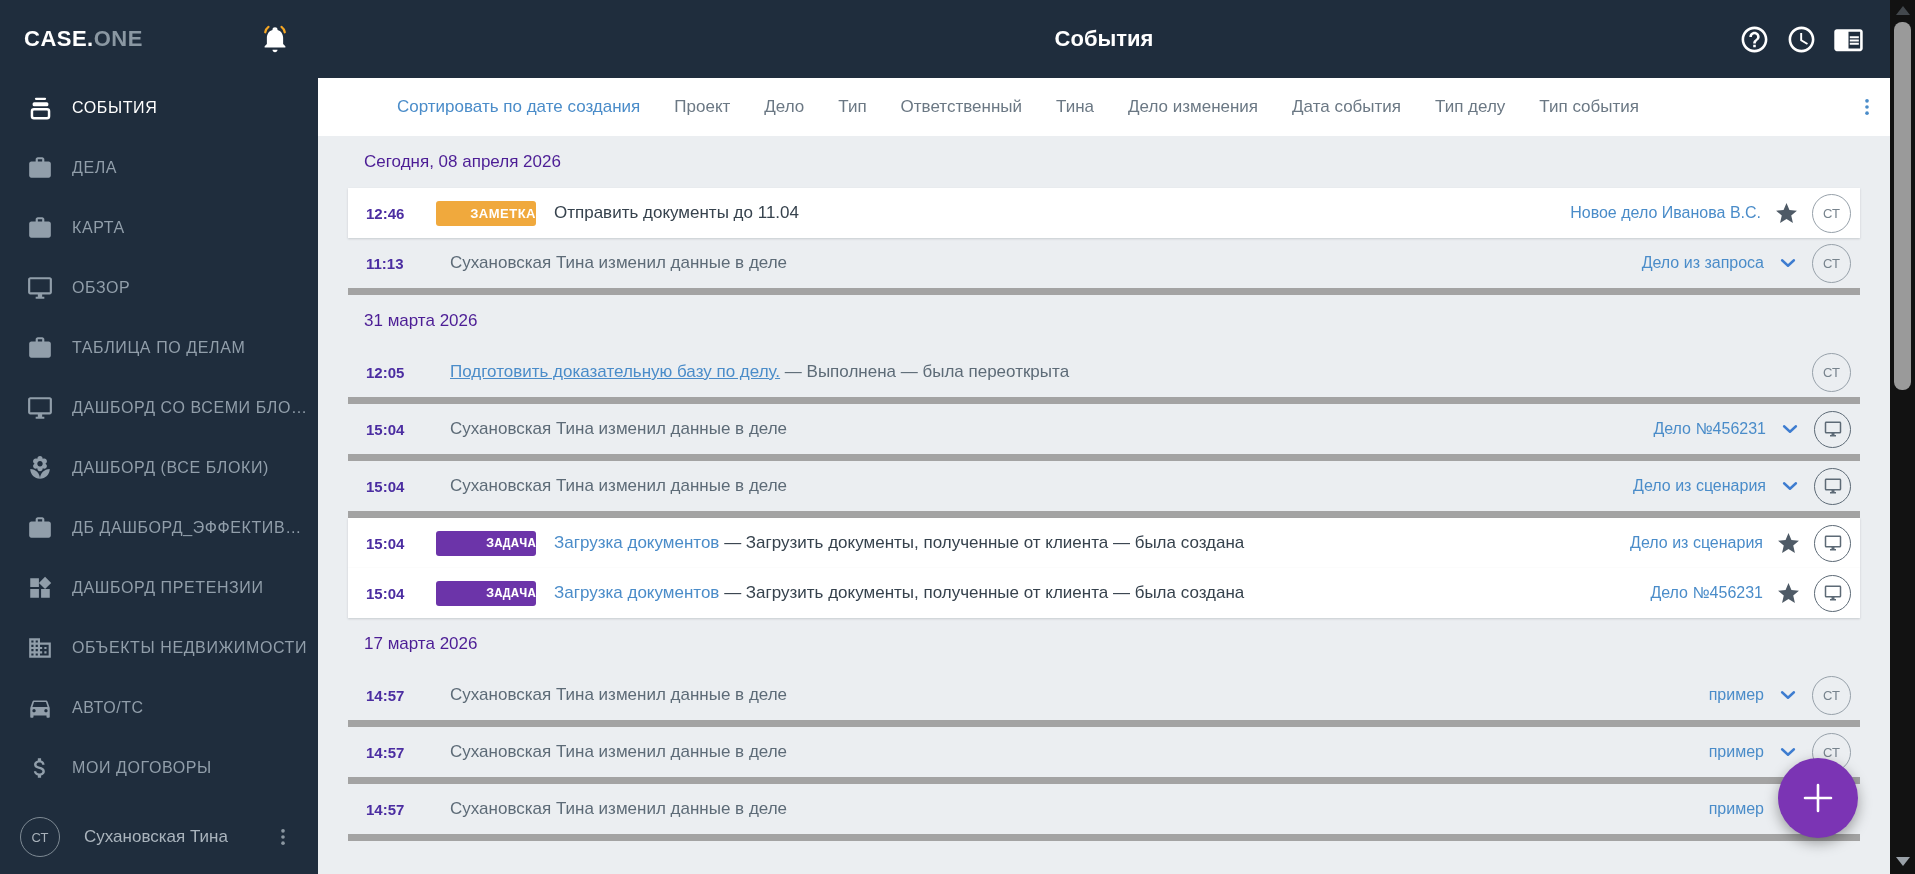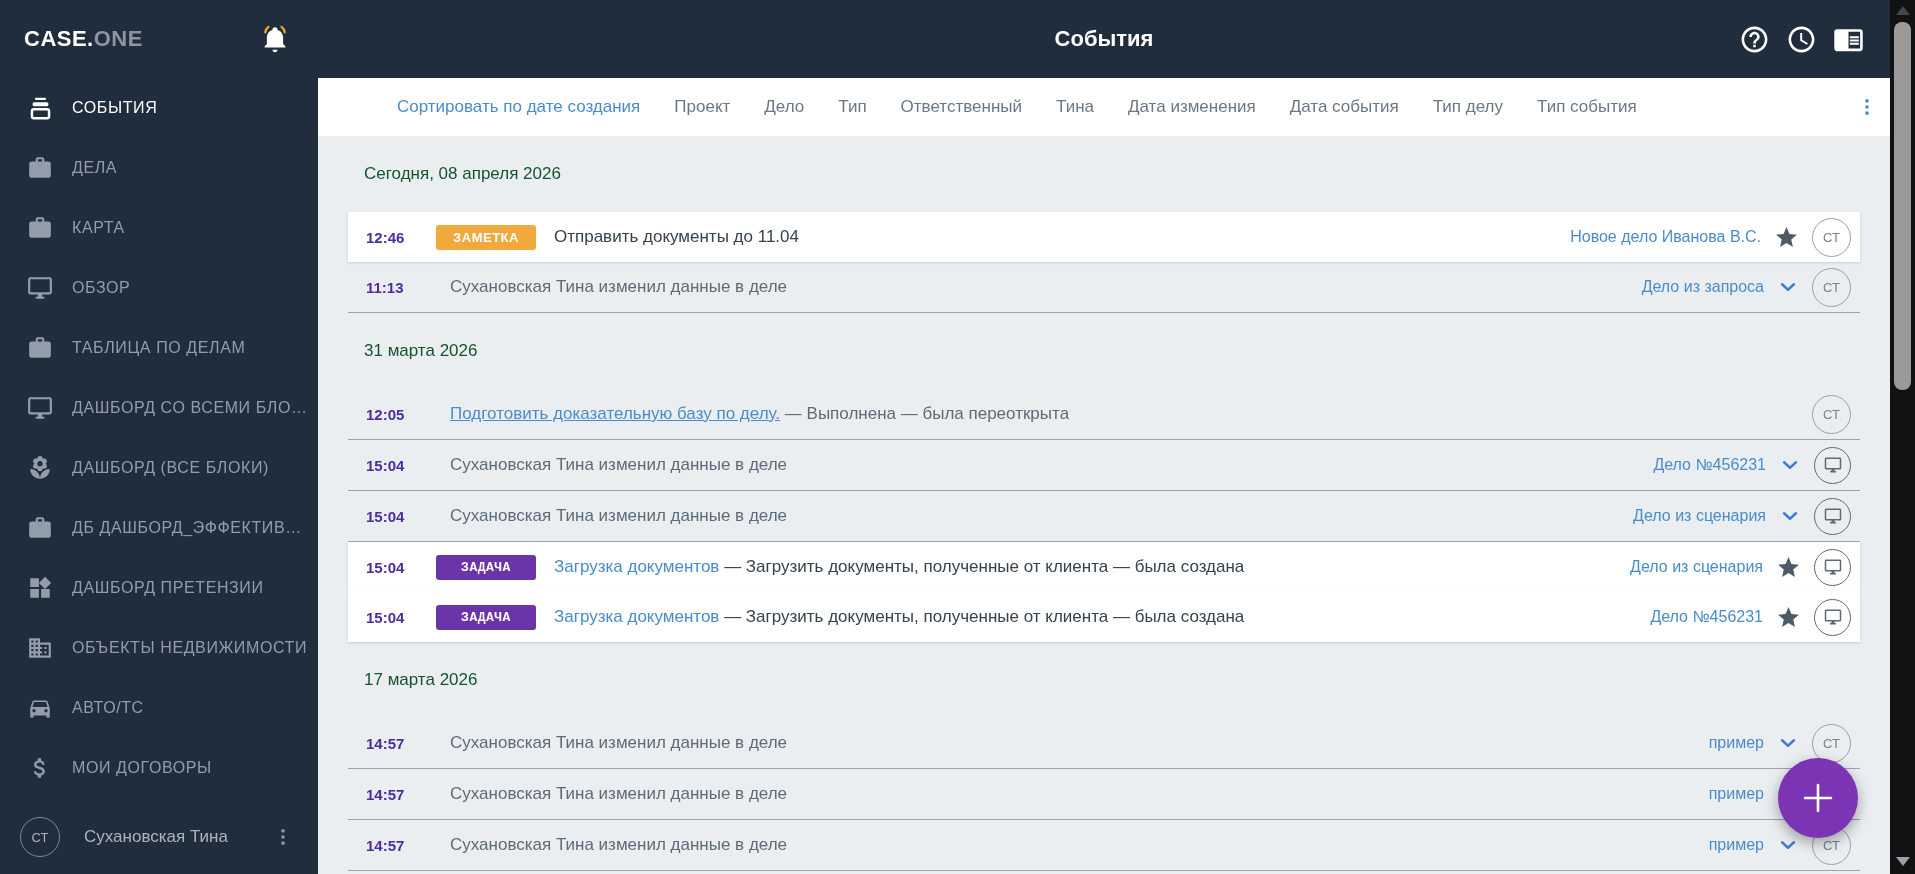--- a/index.html
+++ b/index.html
@@ -3,21 +3,21 @@
 <meta charset="utf-8">
 <style>
   html,body{margin:0;padding:0;}
   body{
     width:1915px;height:874px;overflow:hidden;display:flex;
     font-family:"Liberation Sans", sans-serif;
     background:var(--content-bg,#ebeef1);
   }
   
   .sidebar{width:318px;flex:0 0 318px;background:var(--sidebar-bg,#1f2d3d);display:flex;flex-direction:column;color:#93a0ab;}
-  .side-top{height:78px;flex:0 0 78px;display:flex;align-items:center;padding:0 28px 0 16px;justify-content:space-between;margin-left:8px;}
+  .side-top{height:78px;flex:0 0 78px;display:flex;align-items:center;padding:0 28px 0 24px;justify-content:space-between;}
   .logo{font-size:22px;font-weight:700;letter-spacing:.5px;color:#fff;white-space:nowrap;}
   .logo .logo-dim{color:#8a97a2;font-weight:700;}
   .bell{display:flex;align-items:center;}
   .nav{flex:1 1 auto;overflow:hidden;}
   .nav-item{height:60px;display:flex;align-items:center;padding:0 10px 0 24px;cursor:pointer;color:#919eaa;}
   .nav-item.active{color:#fff;}
   .nav-ico{width:32px;flex:0 0 32px;display:flex;align-items:center;justify-content:center;margin-right:16px;}
   .nav-label{font-size:16px;letter-spacing:.6px;white-space:nowrap;overflow:hidden;text-overflow:ellipsis;}
   .side-user{height:62px;flex:0 0 62px;display:flex;align-items:center;padding:0 24px 6px 20px;}
   .user-avatar{width:38px;height:38px;border:1px solid #7e8a94;border-radius:50%;display:flex;align-items:center;justify-content:center;font-size:13px;color:#a8b1ba;flex:0 0 38px;}
@@ -30,26 +30,26 @@
   .top-actions{margin-left:auto;display:flex;align-items:center;gap:16px;padding-right:26px;color:#fff;}
   .top-action{display:flex;align-items:center;justify-content:center;cursor:pointer;}
   
   .filterbar{height:58px;flex:0 0 58px;background:#fff;display:flex;align-items:center;padding:0 6px 0 79px;gap:34px;}
   .sort-link{color:var(--link-blue,#4a8cc9);font-size:17px;cursor:pointer;white-space:nowrap;}
   .filter-item{color:#6b7884;font-size:17px;cursor:pointer;white-space:nowrap;}
   .filter-kebab{margin-left:auto;color:var(--link-blue,#4a8cc9);display:flex;cursor:pointer;padding-right:6px;}
   
   .content{flex:1 1 auto;overflow:hidden;position:relative;}
   .event-list{padding:0 30px;}
-  .group-label{height:76px;display:flex;align-items:center;padding-left:16px;color:#14532d;font-size:17px;}
+  .group-label{height:52px;display:flex;align-items:center;padding-left:16px;color:#4c1d95;font-size:17px;}
   .event-row{height:50px;display:flex;align-items:center;padding:0 9px 0 18px;}
-  .event-row.flat{border-bottom:1px solid #a3a3a3;}
+  .event-row.flat{border-bottom:7px solid #a3a3a3;}
   .event-row.white{background:#fff;box-shadow:0 1px 2px rgba(40,50,60,.18);}
   .time{width:58px;flex:0 0 58px;margin-right:26px;color:var(--time-purple,#4b2da1);font-weight:700;font-size:15px;}
-  .badge{width:100px;flex:0 0 100px;margin:-8px 18px 0 -24px;margin-top:0;margin-left:-14px;text-align:center;border-radius:3px;padding:5px 0;color:#fff;font-weight:700;font-size:13px;letter-spacing:.5px;}
+  .badge{width:100px;flex:0 0 100px;margin:-8px 18px 0 -24px;margin-top:0;margin-left:-14px;text-align:right;border-radius:3px;padding:5px 0;color:#fff;font-weight:700;font-size:13px;letter-spacing:.5px;}
   .badge-note{background:var(--badge-note,#f0a93d);}
   .badge-task{background:var(--badge-task,#6c34a9);font-family:Liberation Mono, monospace;}
   .etext{flex:1 1 auto;min-width:0;font-size:17px;white-space:nowrap;overflow:hidden;text-overflow:ellipsis;}
   .flat .etext{color:#5d6b77;}
   .white .etext{color:#36424d;}
   .text-link{color:var(--link-blue,#4a8cc9);cursor:pointer;}
   .flat .text-link{text-decoration:underline;}
   .right{margin-left:auto;display:flex;align-items:center;gap:13px;flex:0 0 auto;padding-left:16px;}
   .case-link{color:var(--link-blue,#4a8cc9);font-size:16px;cursor:pointer;white-space:nowrap;}
   .chev{display:flex;color:var(--chevron-blue,#3d7cd0);cursor:pointer;}
@@ -219,21 +219,21 @@
       </div>
   </div>
   <div class="filterbar">
     <span class="sort-link">Сортировать по дате создания</span>
 
     <span class="filter-item">Проект</span>
       <span class="filter-item">Дело</span>
       <span class="filter-item">Тип</span>
       <span class="filter-item">Ответственный</span>
       <span class="filter-item">Тина</span>
-      <span class="filter-item">Дата изменения</span>
+      <span class="filter-item">Дело изменения</span>
       <span class="filter-item">Дата события</span>
       <span class="filter-item">Тип делу</span>
       <span class="filter-item">Тип события</span>
       <span class="filter-kebab">
         <svg width="22" height="22" viewBox="0 0 24 24" fill="currentColor">
           <circle cx="12" cy="5.3" r="2"></circle>
           <circle cx="12" cy="12" r="2"></circle>
           <circle cx="12" cy="18.7" r="2"></circle>
         </svg>
       </span>

